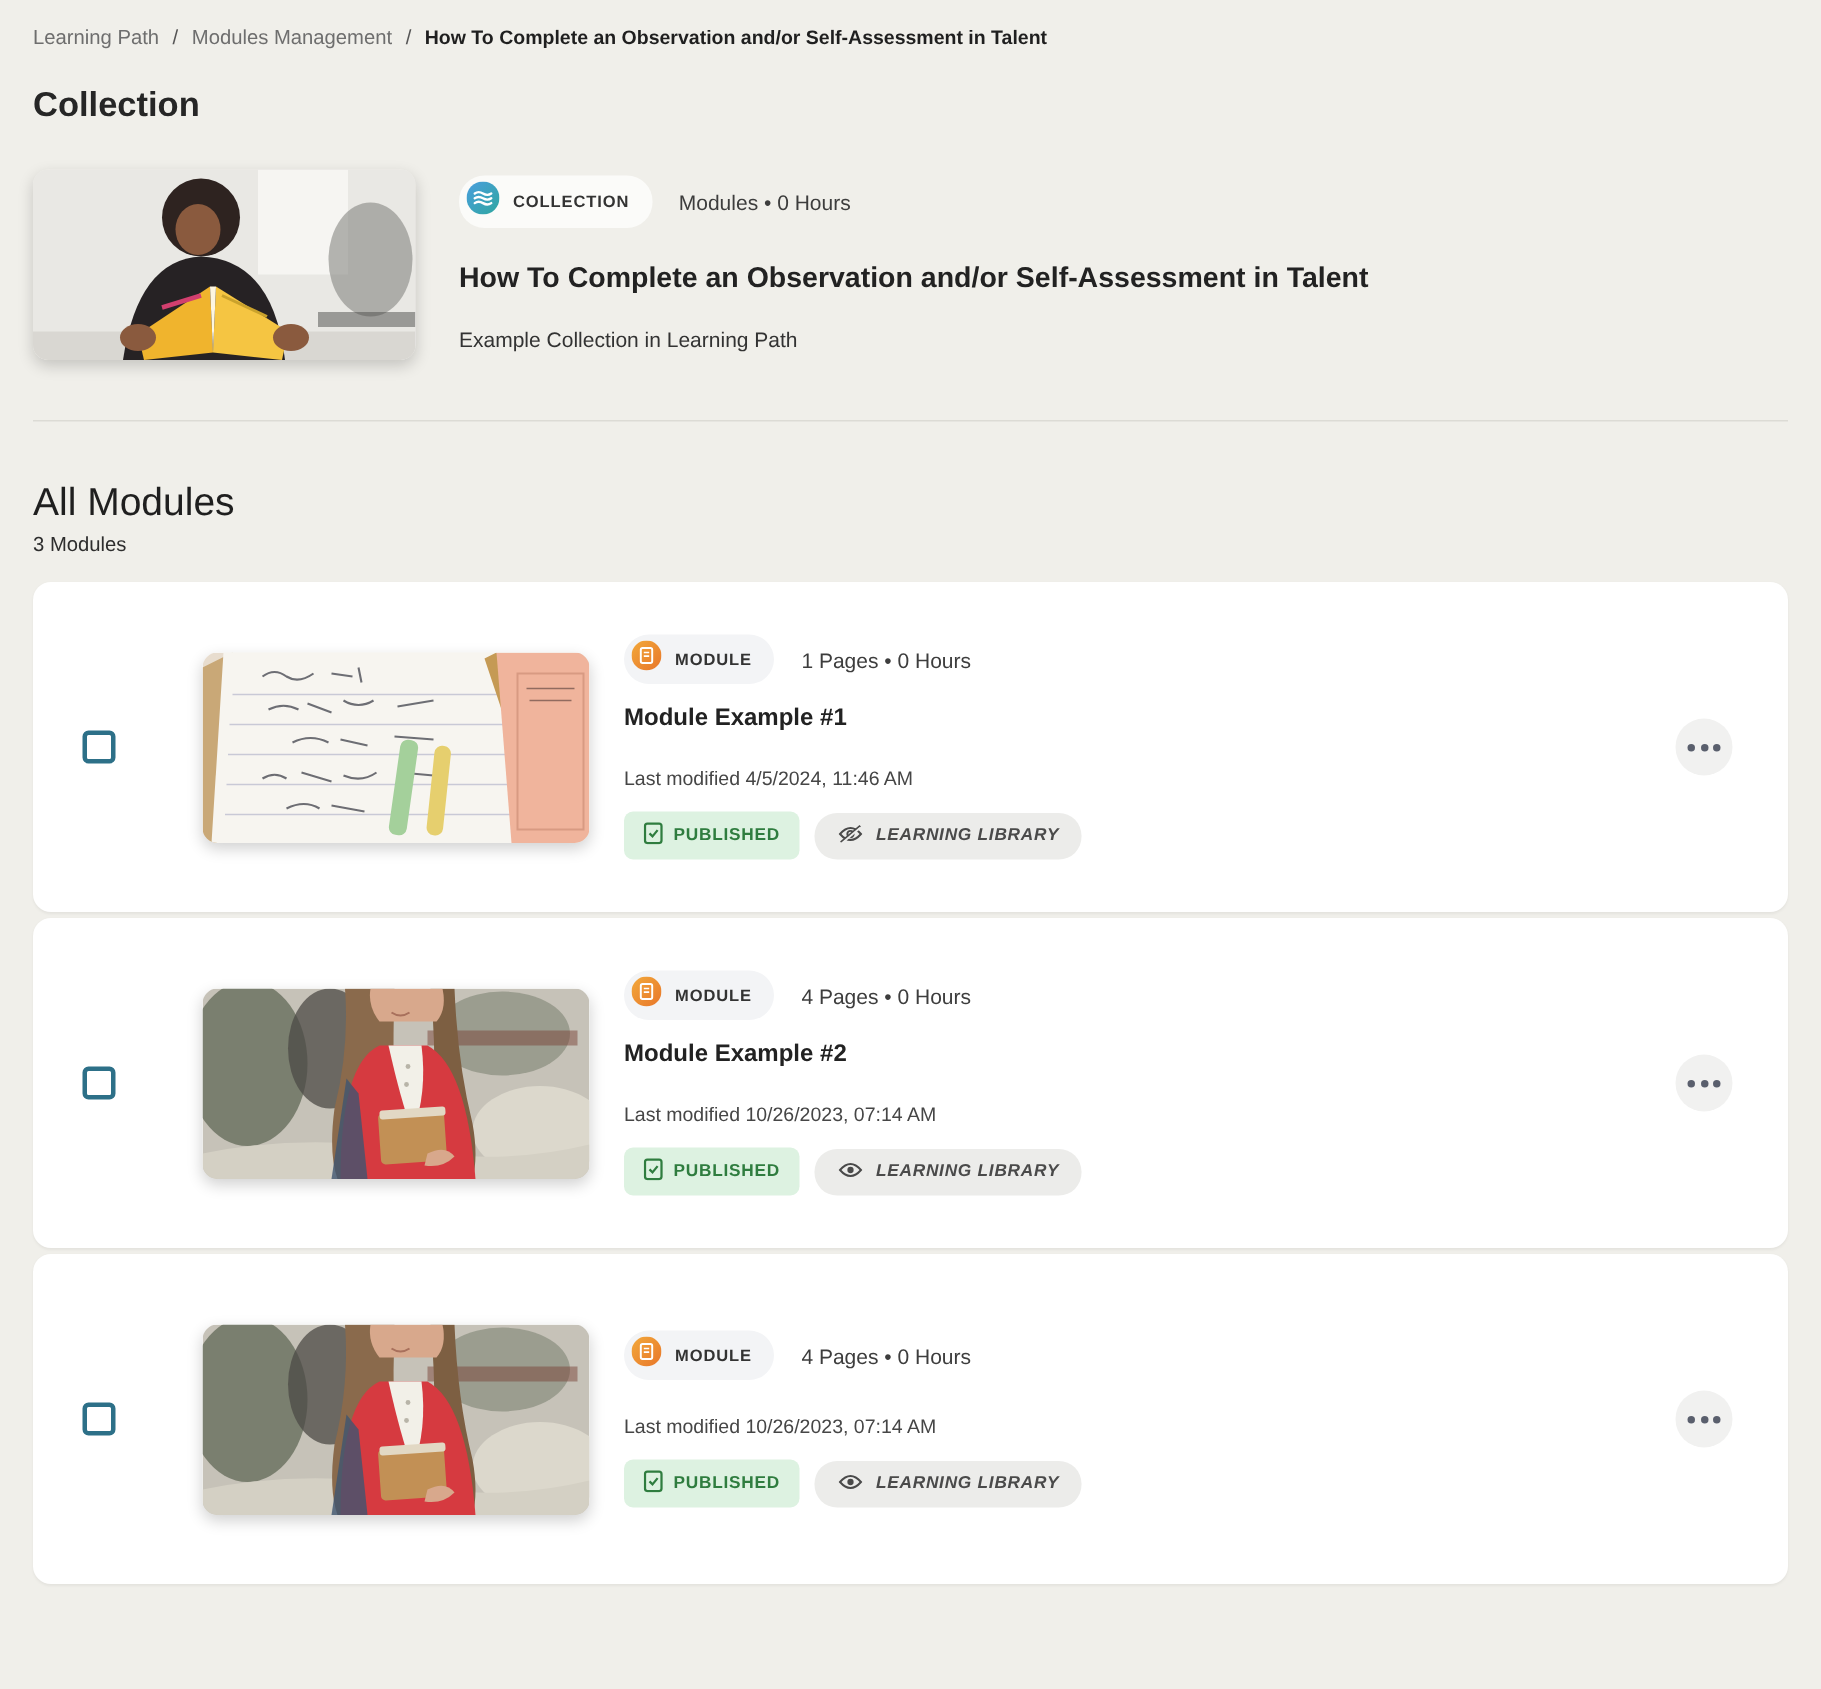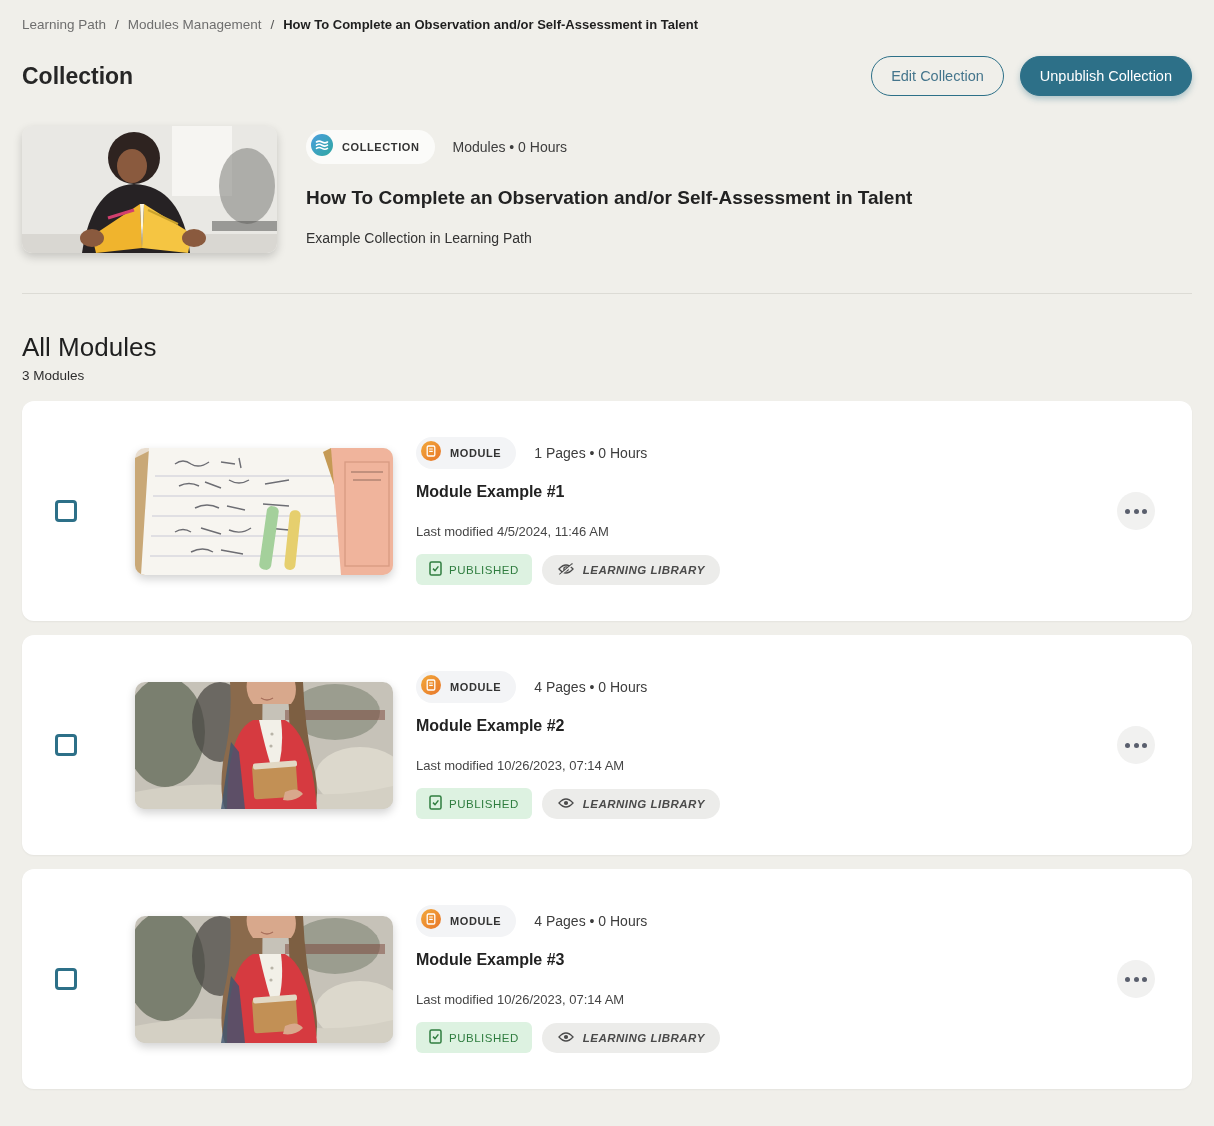--- a/index.html
+++ b/index.html
@@ -40,29 +40,29 @@
   .collection-subtitle { margin-top:21px; font-size:14px; color:#333; }
 
   .divider { margin-top:40px; border-top:1px solid #dcdbd5; }
 
   
   .section-head { margin-top:38px; }
   .section-title { font-size:26px; font-weight:normal; color:#1f1f1f; }
   .section-count { margin-top:5px; font-size:13.5px; color:#2e2e2e; }
 
   
-  .cards { margin-top:18px; display:flex; flex-direction:column; gap:14px; }
+  .cards { margin-top:18px; display:flex; flex-direction:column; gap:4px; }
   .card { background:#ffffff; border-radius:12px; height:220px; display:flex; align-items:center; box-shadow:0 1px 2px rgba(0,0,0,.05); }
   .checkbox { width:22px; height:22px; border:3px solid #2d7088; border-radius:4px; background:#fff; margin-left:33px; flex:none; cursor:pointer; }
   .card .thumb { margin-left:58px; }
   .card-content { flex:1; margin-left:23px; }
   .card-title { margin-top:14px; font-size:16px; font-weight:bold; color:#222; }
   .card-modified { margin-top:23px; font-size:13px; color:#464646; }
   .status-row { margin-top:15px; display:flex; gap:10px; align-items:center; }
-  .status-badge { display:inline-flex; align-items:center; gap:7px; background:#ddf2e1; color:#2f7d3f; font-size:11.5px; font-weight:normal; letter-spacing:.5px; padding:7px 13px; border-radius:6px; }
+  .status-badge { display:inline-flex; align-items:center; gap:7px; background:#ddf2e1; color:#2f7d3f; font-size:11.5px; font-weight:bold; letter-spacing:.5px; padding:7px 13px; border-radius:6px; }
   .library-badge { display:inline-flex; align-items:center; gap:8px; background:#ececea; color:#4a4a4a; font-size:11.5px; font-weight:bold; letter-spacing:.5px; padding:7px 15px; border-radius:15px;font-style:italic; }
   .kebab { width:38px; height:38px; border-radius:50%; background:#f1f1f0; display:flex; align-items:center; justify-content:center; gap:3.5px; margin-right:37px; flex:none; cursor:pointer; }
   .kebab i { width:5px; height:5px; border-radius:50%; background:#5a5f6d; }
 </style>
 </head>
 <body>
 
 <svg width="0" height="0" style="position:absolute">
   <defs>
     <linearGradient id="gradBlue" x1="0" y1="0" x2="1" y2="1">
@@ -81,24 +81,20 @@
   <div class="breadcrumb">
     <span class="crumb">Learning Path</span>
     <span class="sep">/</span>
     <span class="crumb">Modules Management</span>
     <span class="sep">/</span>
     <span class="crumb current">How To Complete an Observation and/or Self-Assessment in Talent</span>
   </div>
 
   <div class="header">
     <div class="page-title">Collection</div>
-    <div class="header-actions">
-      <button class="btn btn-outline">Edit Collection</button>
-      <button class="btn btn-solid">Unpublish Collection</button>
-    </div>
   </div>
 
   <div class="collection-summary">
     <div class="thumb">
 
       <svg width="255" height="127" viewBox="0 0 255 127">
         <rect width="255" height="127" fill="#e9e8e4"></rect>
         <rect x="150" y="0" width="60" height="70" fill="#f6f5f2"></rect>
         <ellipse cx="225" cy="60" rx="28" ry="38" fill="#7c7b78" opacity=".55"></ellipse>
         <rect x="190" y="95" width="65" height="10" fill="#4a4a48" opacity=".5"></rect>
@@ -328,21 +324,20 @@
               <svg width="20" height="20" viewBox="0 0 20 20">
                 <circle cx="10" cy="10" r="10" fill="url(#gradOrange)"></circle>
                 <rect x="6.2" y="5" width="7.6" height="10" rx="1.2" fill="none" stroke="#fff" stroke-width="1.3"></rect>
                 <path d="M8.2 8 H11.8 M8.2 10.4 H11.8" stroke="#fff" stroke-width="1.1"></path>
               </svg>
             </span>
             <span class="pill-label">MODULE</span>
           </span>
           <span class="meta-text">4 Pages • 0 Hours</span>
         </div>
-        <div class="card-title">Module Example #3</div>
         <div class="card-modified">Last modified 10/26/2023, 07:14 AM</div>
         <div class="status-row">
           <span class="status-badge">
             <span>
               <svg width="13" height="15" viewBox="0 0 13 15">
                 <rect x="1" y="1" width="11" height="13" rx="1.6" fill="none" stroke="#2f7d3f" stroke-width="1.5"></rect>
                 <path d="M4 7.6 L6 9.6 L9.4 5.4" fill="none" stroke="#2f7d3f" stroke-width="1.5"></path>
               </svg>
             </span>
             <span>PUBLISHED</span>

